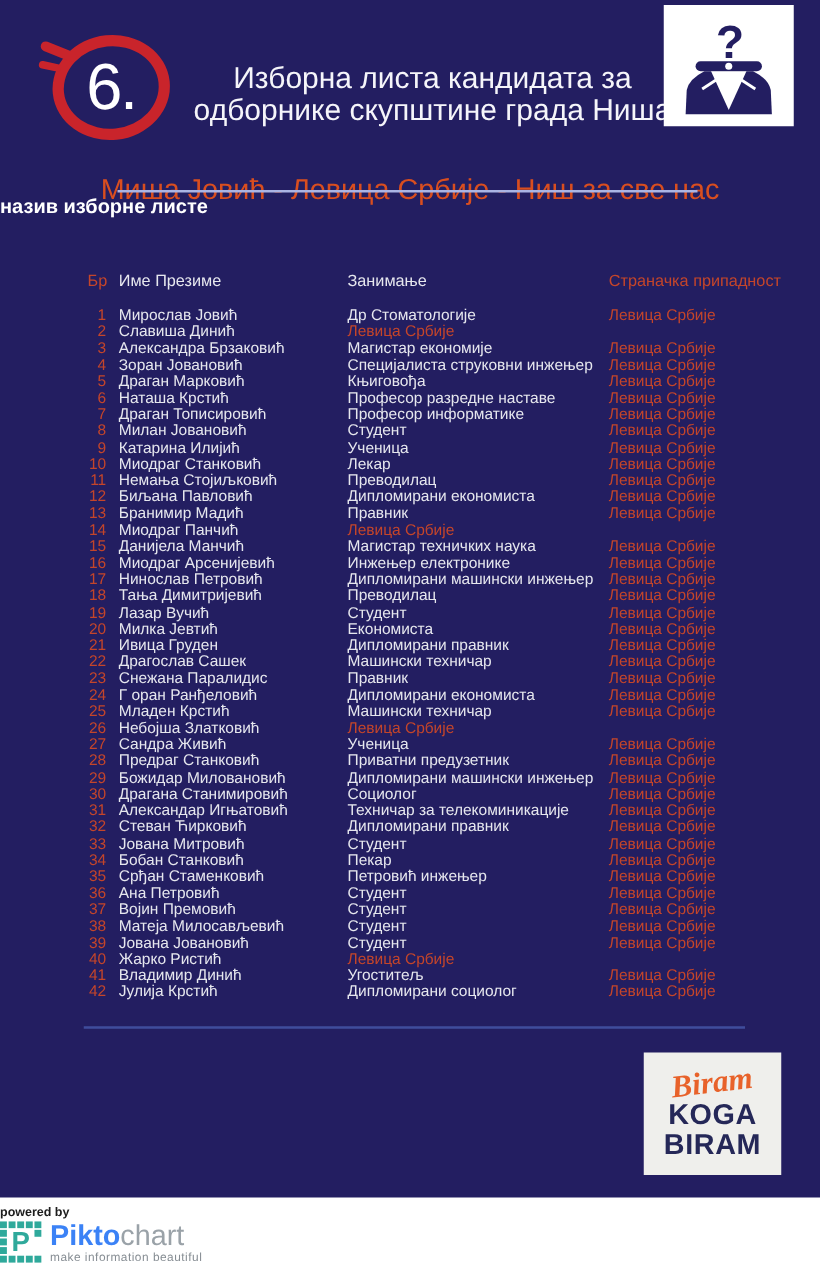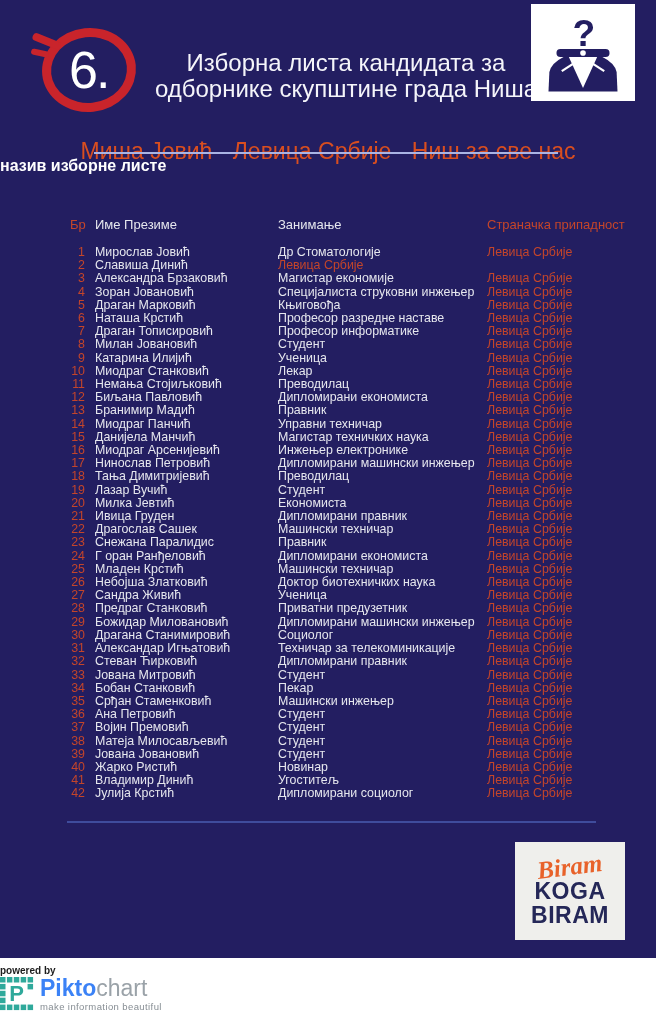--- a/index.html
+++ b/index.html
@@ -195,21 +195,20 @@
   <div class="trow">
     <span class="c-num">13</span>
     <span class="c-name">Бранимир Мадић</span>
     <span class="c-occ">Правник</span>
     <span class="c-party">Левица Србије</span>
   </div>
 
   <div class="trow">
     <span class="c-num">14</span>
     <span class="c-name">Миодраг Панчић</span>
-    <span class="c-occ">Управни техничар</span>
     <span class="c-party">Левица Србије</span>
   </div>
 
   <div class="trow">
     <span class="c-num">15</span>
     <span class="c-name">Данијела Манчић</span>
     <span class="c-occ">Магистар техничких наука</span>
     <span class="c-party">Левица Србије</span>
   </div>
 
@@ -279,21 +278,20 @@
   <div class="trow">
     <span class="c-num">25</span>
     <span class="c-name">Младен Крстић</span>
     <span class="c-occ">Машински техничар</span>
     <span class="c-party">Левица Србије</span>
   </div>
 
   <div class="trow">
     <span class="c-num">26</span>
     <span class="c-name">Небојша Златковић</span>
-    <span class="c-occ">Доктор биотехничких наука</span>
     <span class="c-party">Левица Србије</span>
   </div>
 
   <div class="trow">
     <span class="c-num">27</span>
     <span class="c-name">Сандра Живић</span>
     <span class="c-occ">Ученица</span>
     <span class="c-party">Левица Србије</span>
   </div>
 
@@ -342,21 +340,21 @@
   <div class="trow">
     <span class="c-num">34</span>
     <span class="c-name">Бобан Станковић</span>
     <span class="c-occ">Пекар</span>
     <span class="c-party">Левица Србије</span>
   </div>
 
   <div class="trow">
     <span class="c-num">35</span>
     <span class="c-name">Срђан Стаменковић</span>
-    <span class="c-occ">Машински инжењер</span>
+    <span class="c-occ">Петровић инжењер</span>
     <span class="c-party">Левица Србије</span>
   </div>
 
   <div class="trow">
     <span class="c-num">36</span>
     <span class="c-name">Ана Петровић</span>
     <span class="c-occ">Студент</span>
     <span class="c-party">Левица Србије</span>
   </div>
 
@@ -377,21 +375,20 @@
   <div class="trow">
     <span class="c-num">39</span>
     <span class="c-name">Јована Јовановић</span>
     <span class="c-occ">Студент</span>
     <span class="c-party">Левица Србије</span>
   </div>
 
   <div class="trow">
     <span class="c-num">40</span>
     <span class="c-name">Жарко Ристић</span>
-    <span class="c-occ">Новинар</span>
     <span class="c-party">Левица Србије</span>
   </div>
 
   <div class="trow">
     <span class="c-num">41</span>
     <span class="c-name">Владимир Динић</span>
     <span class="c-occ">Угоститељ</span>
     <span class="c-party">Левица Србије</span>
   </div>
 

